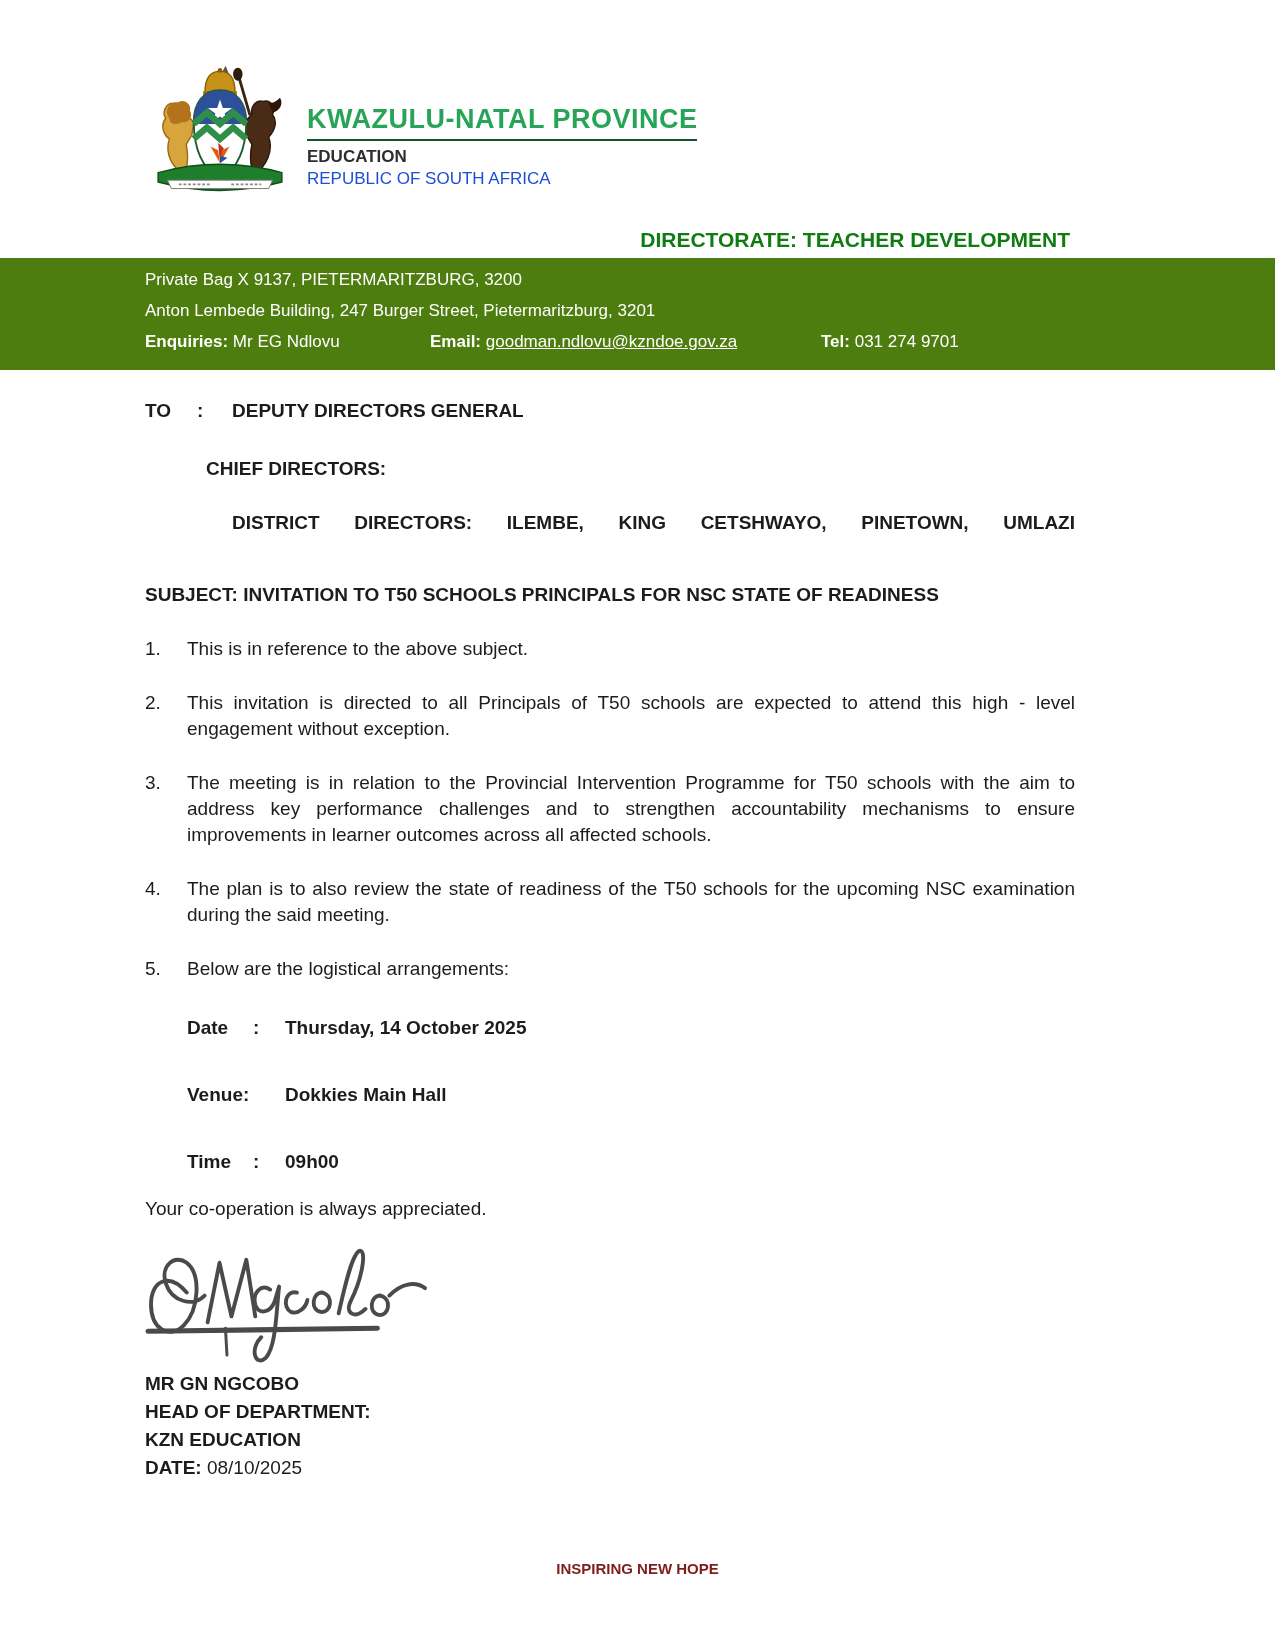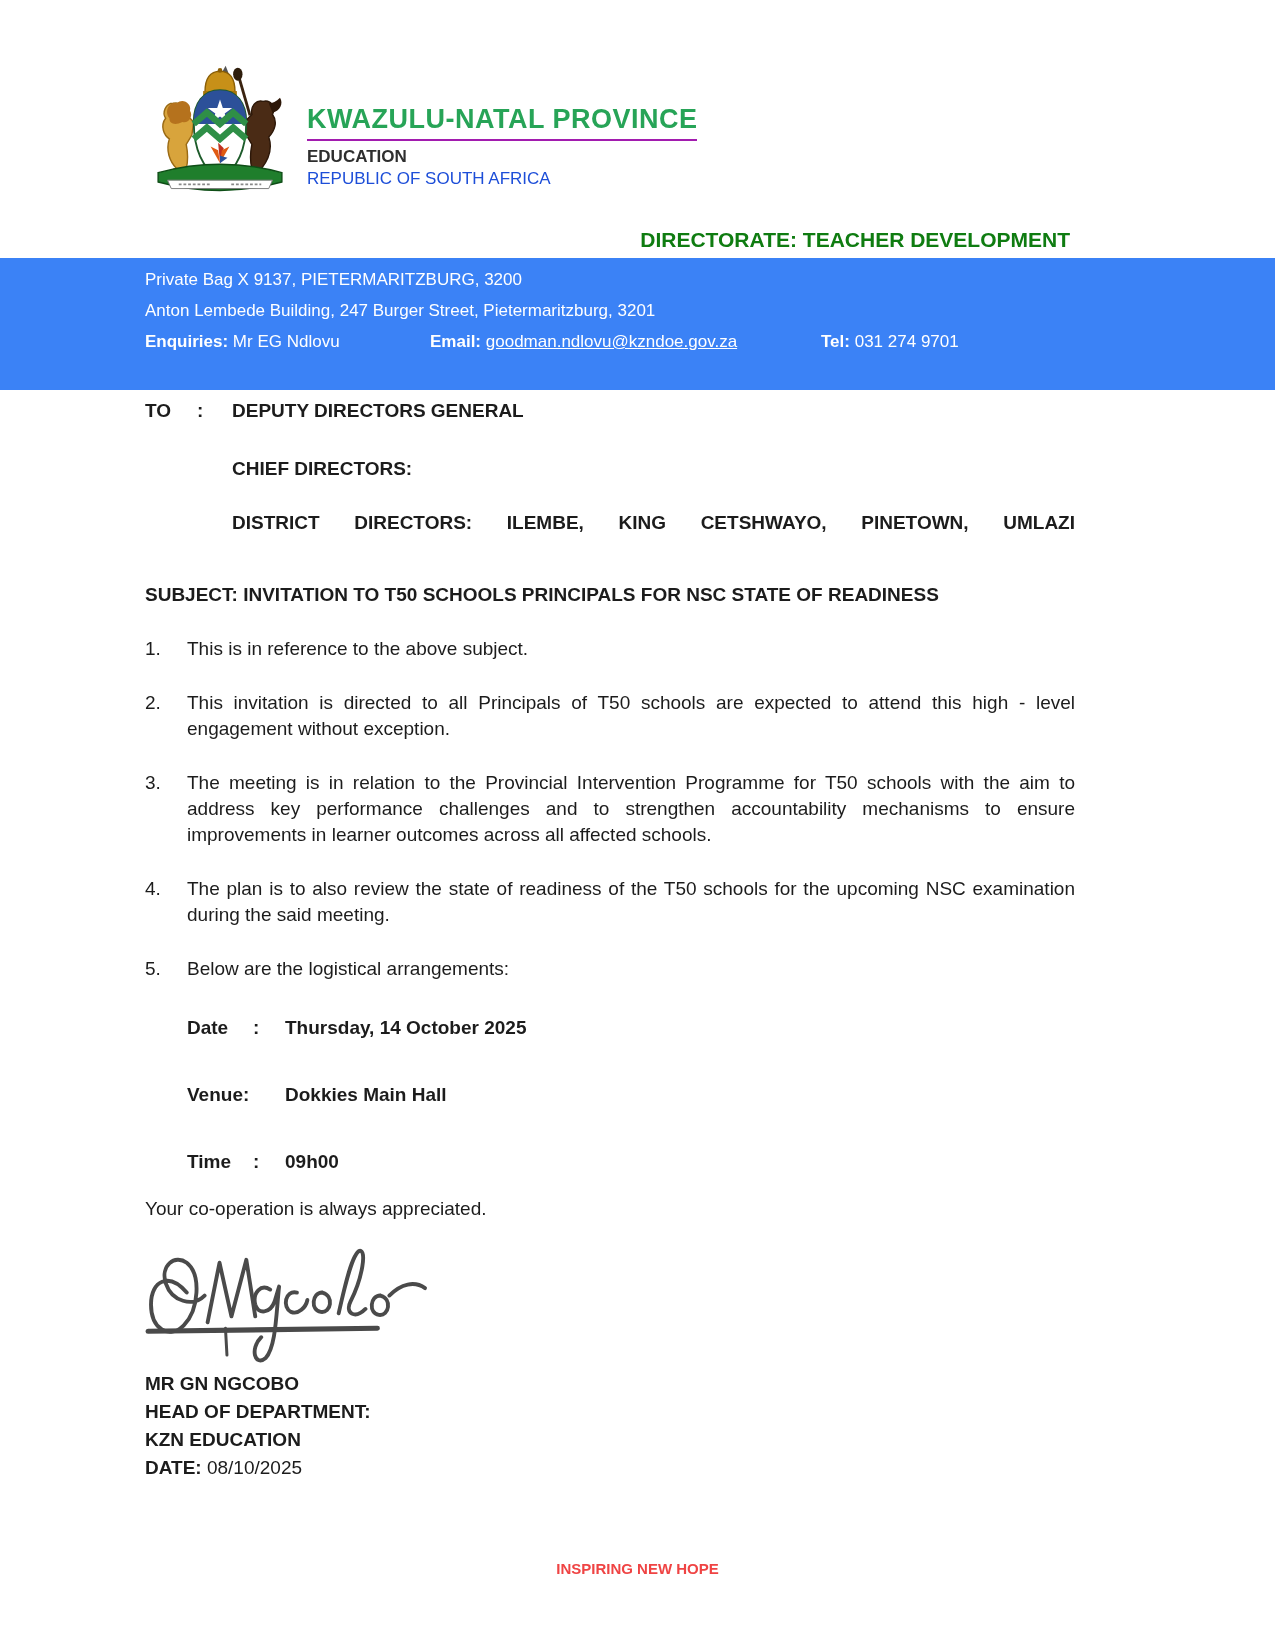--- a/index.html
+++ b/index.html
@@ -19,40 +19,40 @@
     position: absolute;
     top: 62px; left: 145px; right: 145px;
     display: flex; align-items: flex-start;
   }
   .crest { width: 150px; height: 135px; flex: 0 0 auto; }
   .brand { margin-left: 12px; padding-top: 42px; }
   .brand-org {
     font-size: 27px; font-weight: bold; letter-spacing: 0.5px;
     color: #27a457;
     padding-bottom: 4px;
-    border-bottom: 2px solid #a21caf;
+    border-bottom: 2px solid #14532d;
     display: inline-block;
     min-width: 368px;
   }
   .brand-dept { font-size: 17px; font-weight: bold; color: #2e2e2e; margin-top: 6px; }
   .brand-country { font-size: 17px; color: #1d4ed8; margin-top: 2px; }
 
   .directorate {
     position: absolute;
     top: 228px; right: 205px;
     font-size: 21px; font-weight: bold;
     color: #0f7c11;
   }
 
   
   .banner {
     position: absolute;
     top: 258px; left: 0; right: 0;
-    height: 132px;
-    background: #3b82f6;
+    height: 112px;
+    background: #4d7c0f;
     color: #ffffff;
     padding: 12px 145px 0 145px;
     font-size: 17px;
   }
   .banner-row { margin-bottom: 11px; white-space: nowrap; }
   .banner-contacts { position: relative; height: 22px; }
   .banner-contacts .c-enq { position: absolute; left: 0; }
   .banner-contacts .c-email { position: absolute; left: 285px; }
   .banner-contacts .c-tel { position: absolute; left: 676px; }
   .blabel { font-weight: bold; }
@@ -63,21 +63,21 @@
     position: absolute;
     top: 370px; left: 145px;
     width: 930px;
     font-size: 19px;
     line-height: 26px;
   }
   .to-row { display: flex; margin-top: 28px; font-weight: bold; }
   .to-row .t1 { width: 52px; }
   .to-row .t2 { width: 35px; }
 
-  .chief-block { display: flex; margin-left: 87px; margin-top: 32px; font-weight: bold; }
+  .chief-block { display: flex; margin-left: 61px; margin-top: 32px; font-weight: bold; }
   .chief-block .c-label { width: 223px; flex: 0 0 auto; }
   .chief-block .c-items { flex: 1; }
 
   .district-block { margin-left: 87px; margin-top: 28px; font-weight: bold; width: 843px; }
   .district-l1 { text-align: justify; text-align-last: justify; }
   .district-l2 { margin-left: 263px; }
 
   .subject {
     margin-top: 46px;
     font-weight: bold;
@@ -101,21 +101,21 @@
   .sig-wrap svg { position: absolute; left: -4px; top: 2px; }
 
   .sig-block { font-weight: bold; line-height: 28px; margin-top: 2px; }
   .sig-date .d-val { font-weight: normal; }
 
   .footer {
     position: absolute;
     bottom: 73px; left: 0; right: 0;
     text-align: center;
     font-size: 15px; font-weight: bold;
-    color: #ef4444;
+    color: #7f1d1d;
   }
 </style>
 </head>
 <body>
 
 <div class="page">
 
   <div class="letterhead">
     <svg class="crest" viewBox="0 0 160 140" aria-hidden="true">
 

